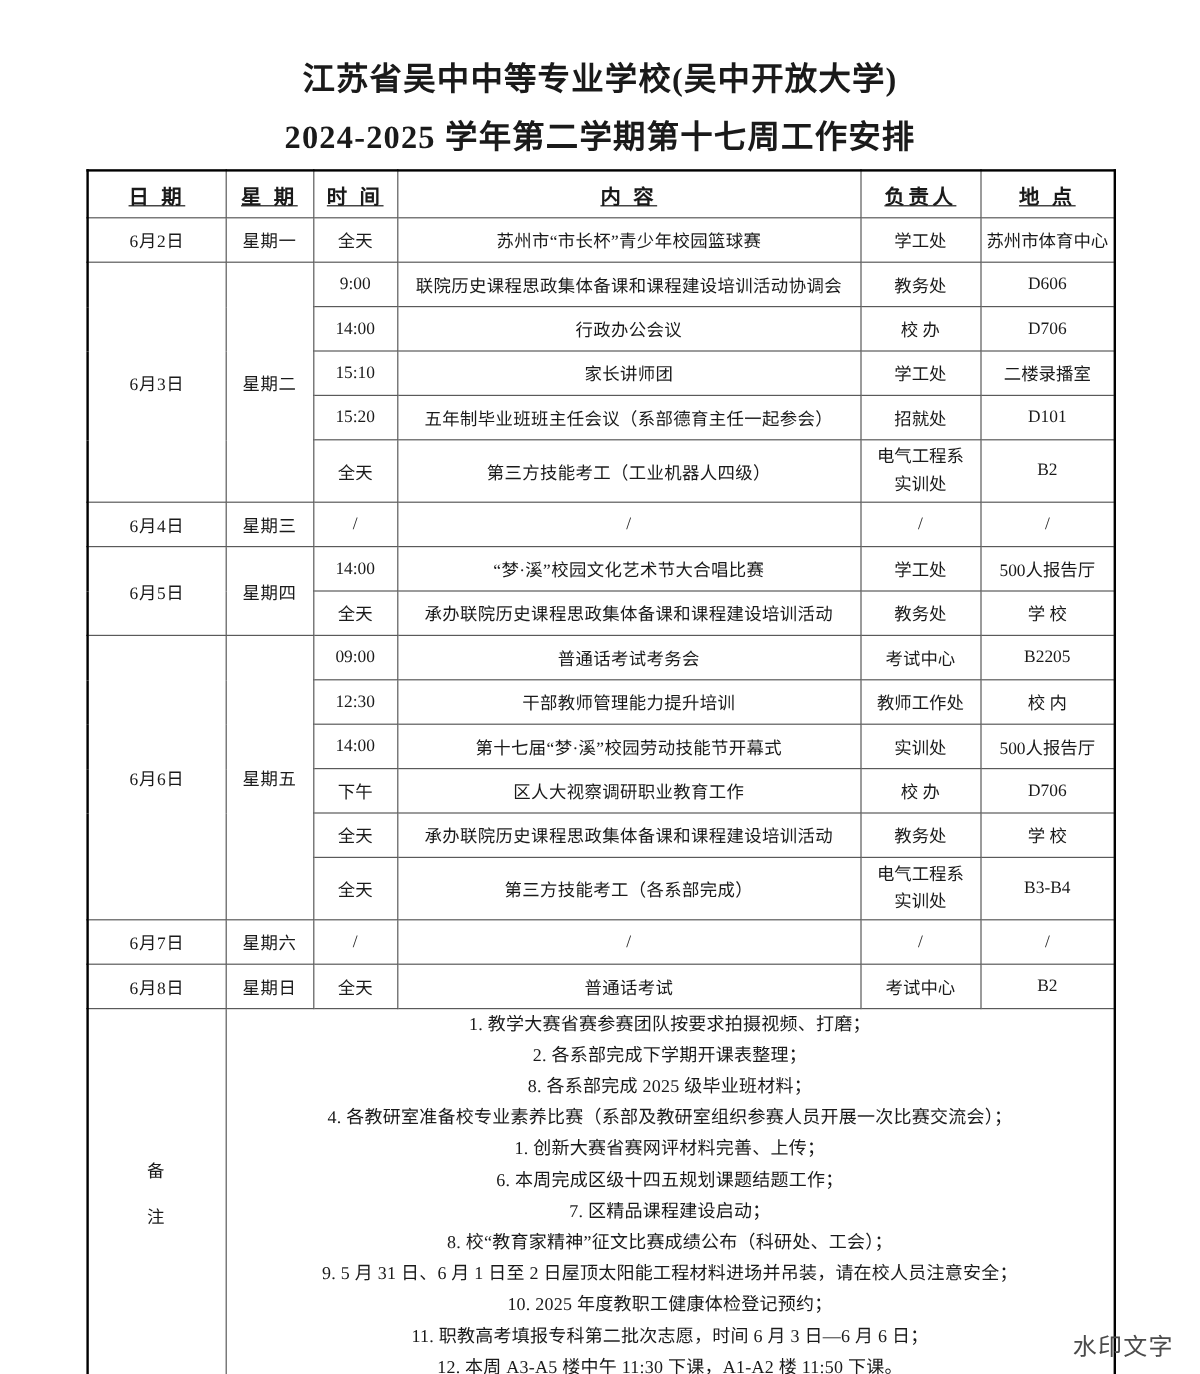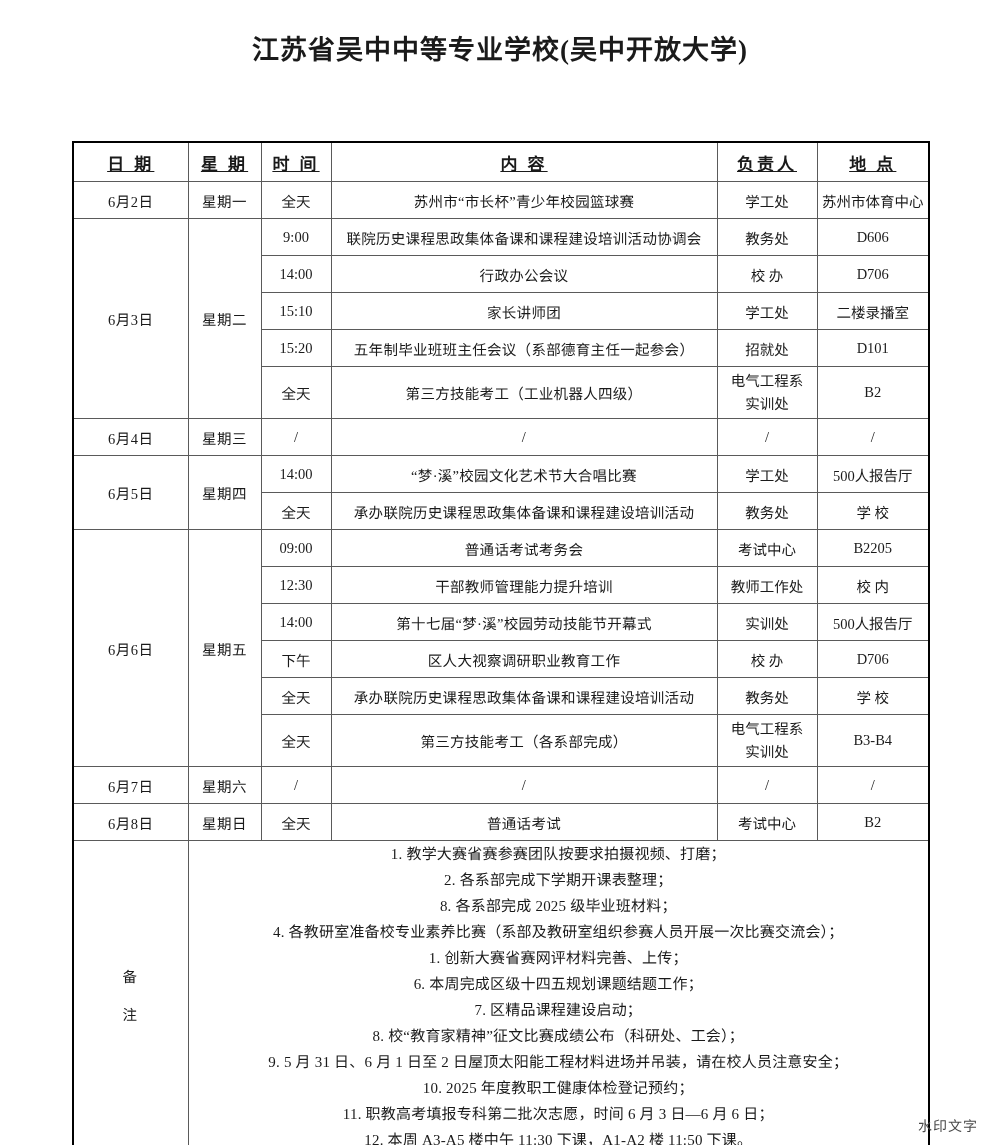--- a/index.html
+++ b/index.html
@@ -17,21 +17,21 @@
     overflow: hidden;
   }
   .page {
     width: 1000px;
     height: 1145px;
     position: relative;
     box-sizing: border-box;
   }
   .title-block {
     text-align: center;
-    padding-top: 30px;
+    padding-top: 46px;
   }
   .title-line1 {
     font-size: 27px;
     font-weight: bold;
     letter-spacing: 1px;
     line-height: 40px;
     font-family: "Liberation Serif", "DejaVu Serif", serif;
   }
   .title-line2 {
     font-size: 27px;
@@ -103,33 +103,34 @@
     font-size: 15px;
     line-height: 26px;
     white-space: nowrap;
     letter-spacing: 0.2px;
     text-align: center;
   }
   .watermark {
     position: absolute;
     right: 22px;
     bottom: 10px;
-    font-size: 14px;
+    font-size: 20px;
     color: #4a4a4a;
     letter-spacing: 1px;
     font-family: "Liberation Serif", "DejaVu Serif", serif;
   }
 </style>
 </head>
 <body>
 
 <div class="page">
 
   <div class="title-block">
     <div class="title-line1">江苏省吴中中等专业学校(吴中开放大学)</div>
+    <div class="title-line2">2024-2025 学年第二学期第十七周工作安排</div>
   </div>
 
   <div class="table-wrap">
     <table class="sched">
       <colgroup>
         <col class="c-date">
           <col class="c-week">
           <col class="c-time">
         <col class="c-cont">
           <col class="c-resp">

